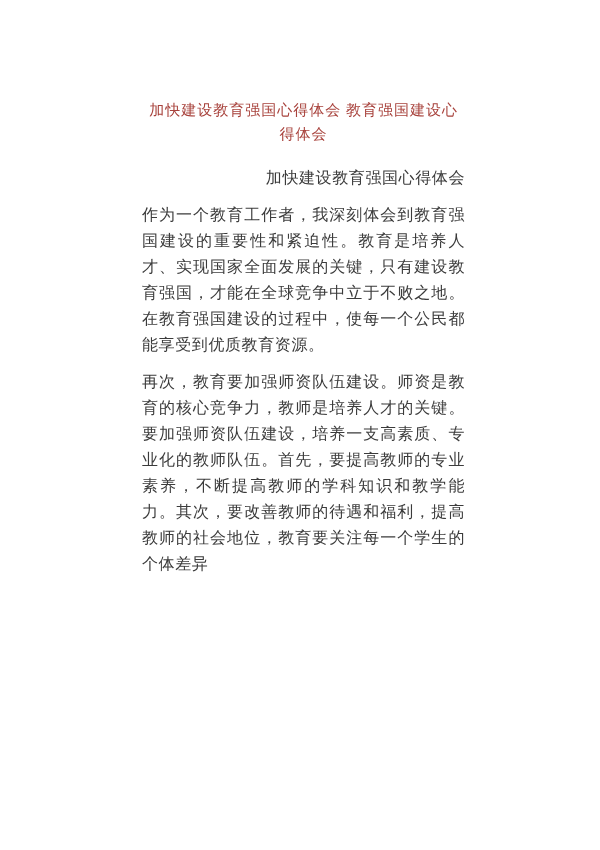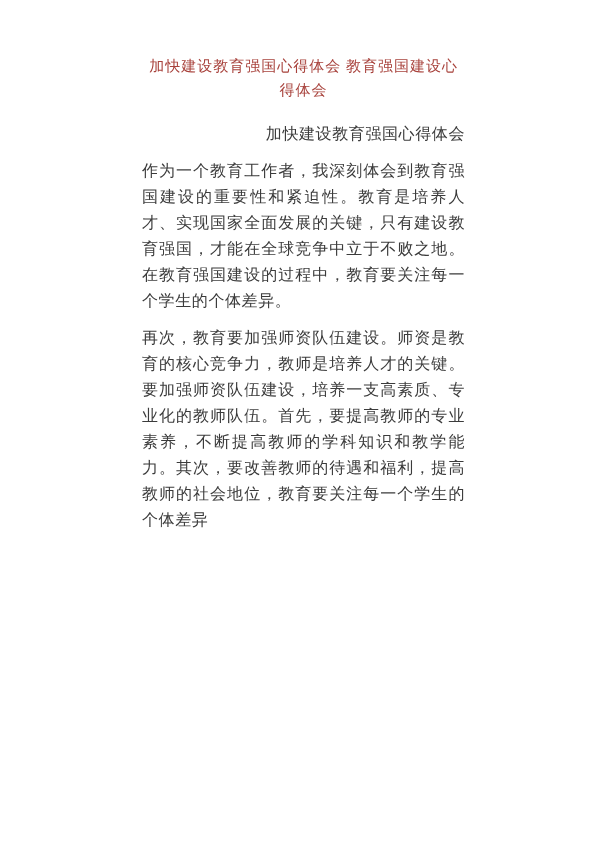--- a/index.html
+++ b/index.html
@@ -7,21 +7,21 @@
     padding: 0;
     background: #ffffff;
   }
   .page {
     position: relative;
     width: 488px;
     height: 850px;
     margin: 0 auto;
     background: var(--page-bg, #ffffff);
     box-sizing: border-box;
-    padding: 54px 79px 0 86px;
+    padding: 98px 79px 0 86px;
     overflow: hidden;
     font-family: "Liberation Serif", "DejaVu Serif", serif;
     color: var(--body-color, #3b3b3b);
   }
   .doc-title {
     font-size: 15px;
     line-height: 24px;
     font-weight: normal;
     text-align: center;
     letter-spacing: 1px;
@@ -46,18 +46,18 @@
   }
 </style>
 </head>
 <body>
 
 <div class="page">
   <h1 class="doc-title">加快建设教育强国心得体会 教育强国建设心得体会</h1>
 
   <h2 class="doc-heading">加快建设教育强国心得体会</h2>
 
-  <p class="doc-para">作为一个教育工作者，我深刻体会到教育强国建设的重要性和紧迫性。教育是培养人才、实现国家全面发展的关键，只有建设教育强国，才能在全球竞争中立于不败之地。在教育强国建设的过程中，教育要关注每一个学生的个体差异。</p>
+  <p class="doc-para">作为一个教育工作者，我深刻体会到教育强国建设的重要性和紧迫性。教育是培养人才、实现国家全面发展的关键，只有建设教育强国，才能在全球竞争中立于不败之地。在教育强国建设的过程中，使每一个公民都能享受到优质教育资源。</p>
 
 
 
   <p class="doc-para">再次，教育要加强师资队伍建设。师资是教育的核心竞争力，教师是培养人才的关键。要加强师资队伍建设，培养一支高素质、专业化的教师队伍。首先，要提高教师的专业素养，不断提高教师的学科知识和教学能力。其次，要改善教师的待遇和福利，提高教师的社会地位，教育要关注每一个学生的个体差异</p>
 </div>
 
 </body></html>

